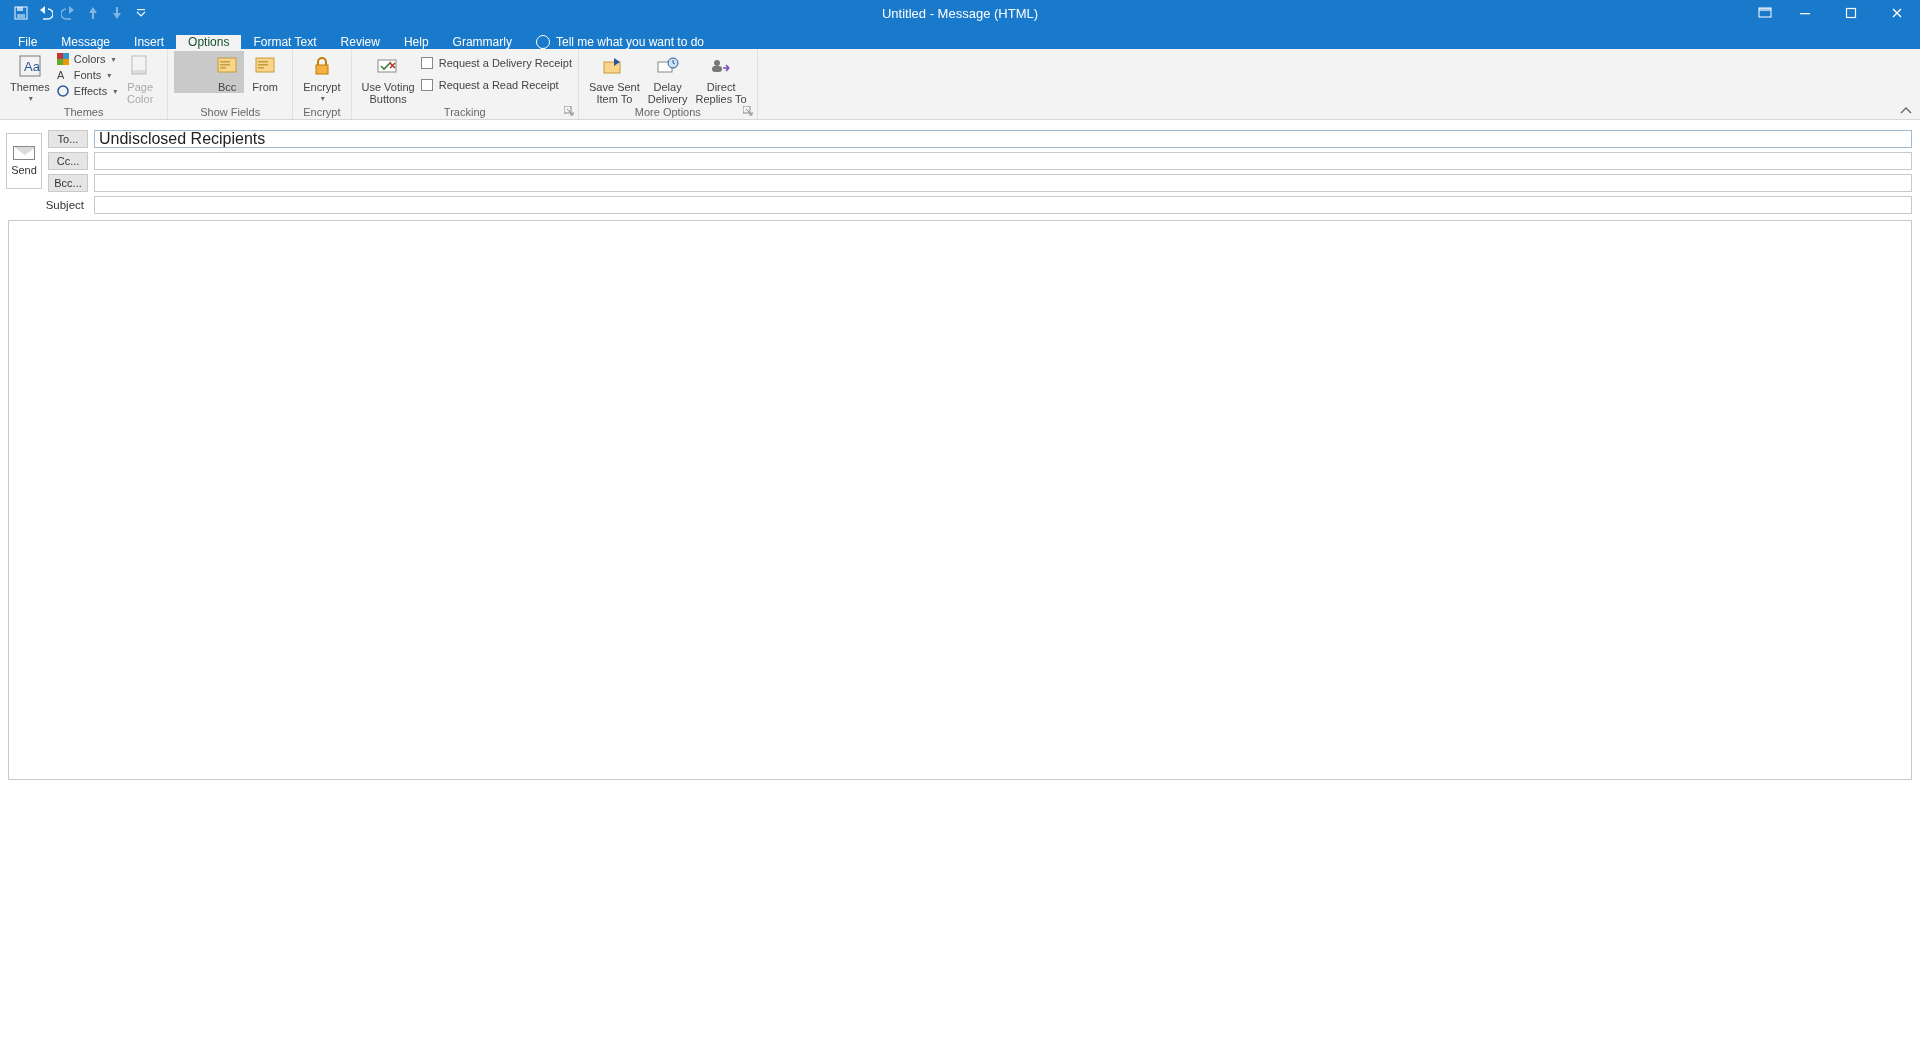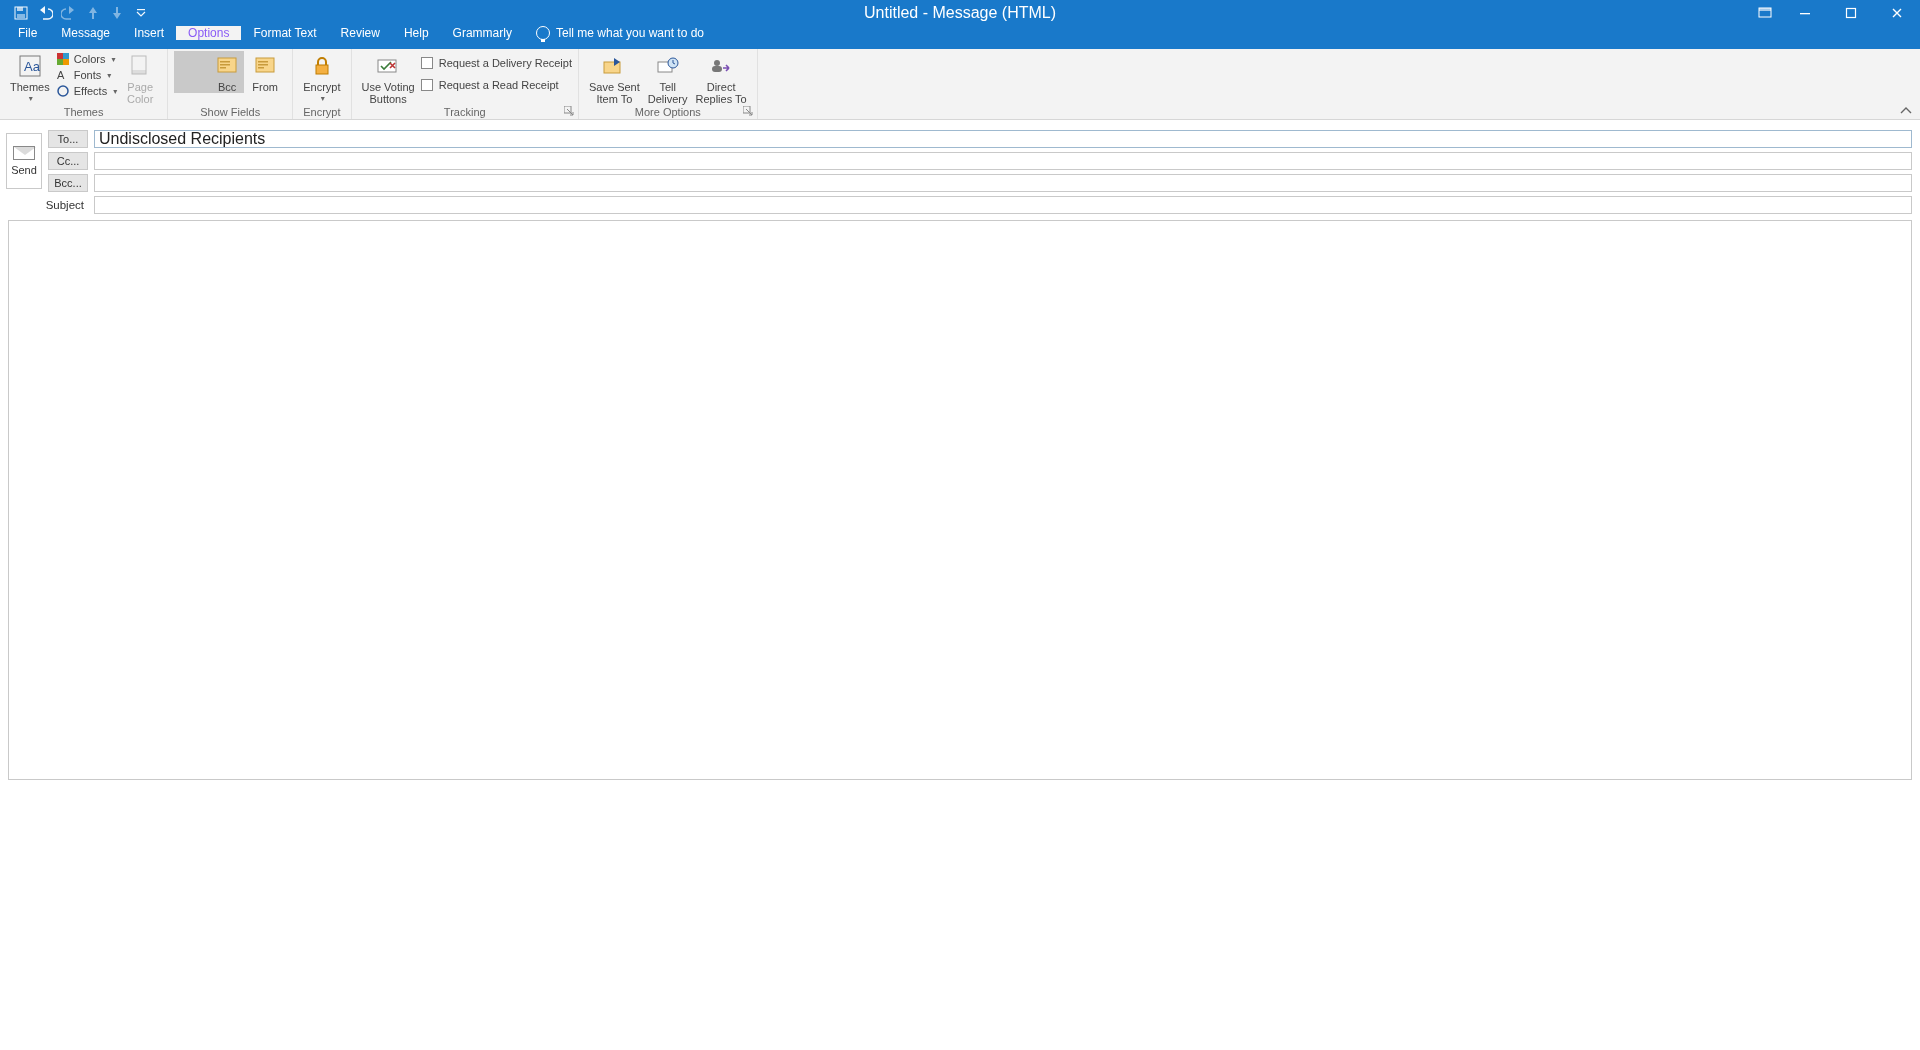--- a/index.html
+++ b/index.html
@@ -16,44 +16,44 @@
   position: relative;
 }
 .qat { display: flex; align-items: center; gap: 2px; padding-left: 10px; }
 .qat .qbtn {
   width: 22px; height: 22px; display: flex; align-items: center; justify-content: center;
   color: #ffffff; opacity: .95;
 }
 .qat .qbtn.dim { opacity: .45; }
 .titlebar .title-text {
   position: absolute; left: 50%; transform: translateX(-50%);
-  font-size: 16px;
+  font-size: 13px;
 }
 .win-controls { position: absolute; right: 0; top: 0; display: flex; }
 .win-controls .wc { width: 46px; height: 26px; display: flex; align-items: center; justify-content: center; color: #fff; }
 .win-controls .wc.extra { width: 34px; }
 
 
 .tabstrip {
   height: 23px;
   background: #1979ca;
   display: flex;
-  align-items: flex-start;
+  align-items: flex-end;
   padding-left: 6px;
   color: #ffffff;
   font-size: 12px;
 }
 .tab {
   padding: 0 12px;
   display: flex; align-items: center;
   cursor: default;
 }
 .tab.active {
   background: #f3f3f3;
-  color: #8b5cf6;
+  color: #14532d;
 }
 .tell-me { display: flex; align-items: center; gap: 6px; padding: 0 12px; }
 .tell-me .bulb { width: 14px; height: 14px; border: 1.2px solid #fff; border-radius: 50%; position: relative; }
 .tell-me .bulb::after { content: ""; position: absolute; bottom: -3px; left: 4px; width: 4px; height: 3px; background: #fff; }
 
 
 .ribbon {
   height: 71px;
   background: #f3f3f3;
   border-bottom: 1px solid #d6d6d6;
@@ -395,21 +395,21 @@
 Item To</span>
       </div>
       <div class="big-btn">
         <span class="ic">
             <svg width="24" height="20">
               <rect x="2" y="6" width="14" height="10" fill="#fff" stroke="#888"></rect>
               <circle cx="17" cy="7" r="5" fill="#cfe3f5" stroke="#2b579a"></circle>
               <path d="M17 4 v3 l2 1" stroke="#2b579a" fill="none"></path>
             </svg>
           </span>
-        <span class="lbl" style="white-space:pre;">Tell
+        <span class="lbl" style="white-space:pre;">Delay
 Delivery</span>
       </div>
       <div class="big-btn">
         <span class="ic">
             <svg width="24" height="20">
               <circle cx="8" cy="7" r="3" fill="#777"></circle>
               <rect x="3" y="10" width="10" height="6" rx="3" fill="#777"></rect>
               <path d="M14 12 l6 0 m0 0 l-3 -3 m3 3 l-3 3" stroke="#7a4fb3" stroke-width="1.6" fill="none"></path>
             </svg>
           </span>

